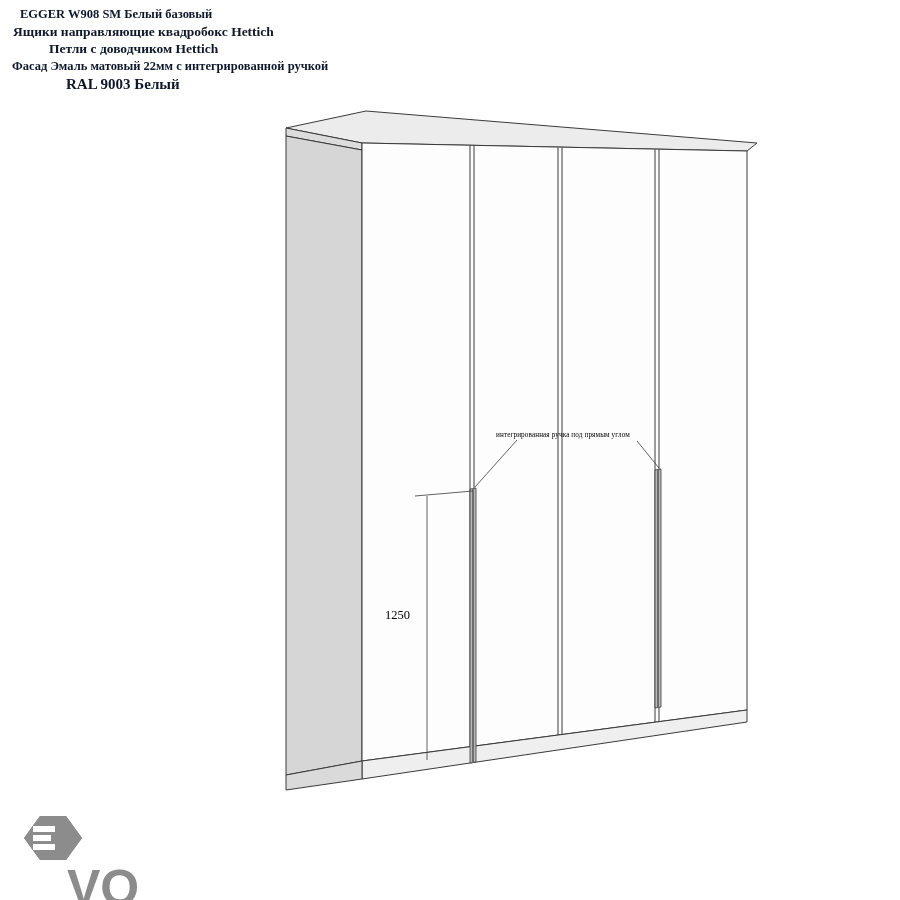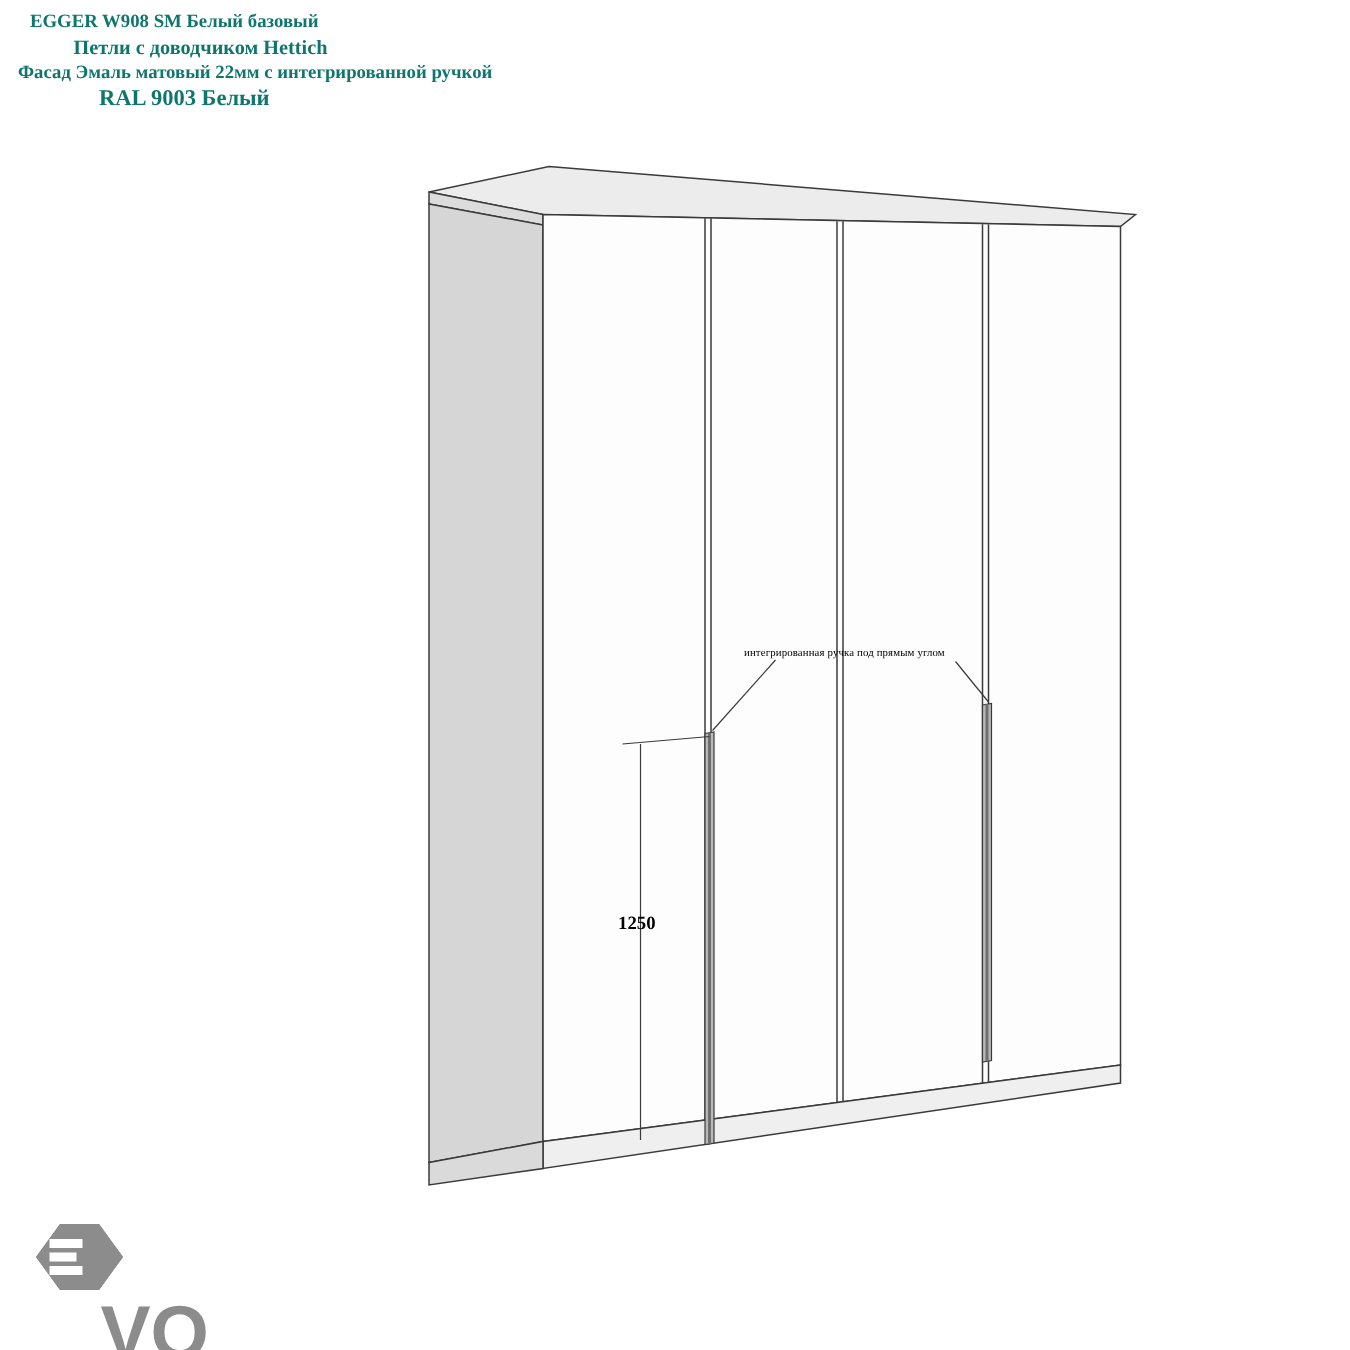--- a/index.html
+++ b/index.html
@@ -21,21 +21,21 @@
     position: absolute;
     top: 6px;
     left: 12px;
     width: 560px;
   }
   .spec-line {
     font-family: "Liberation Serif", serif;
     font-weight: bold;
     line-height: 1.32;
     white-space: nowrap;
-    color: #0f766e;
+    color: #0f172a;
   }
   .spec-line.l1 { font-size: 12.5px; padding-left: 8px; }
   .spec-line.l2 { font-size: 13.5px; padding-left: 1px; }
   .spec-line.l3 { font-size: 13.5px; padding-left: 1px; margin-left: 36px; }
   .spec-line.l4 { font-size: 12.5px; padding-left: 0px; }
   .spec-line.l5 { font-size: 15px; padding-left: 8px; margin-left: 46px; }
 
   
   #drawing {
     position: absolute;
@@ -53,40 +53,41 @@
     white-space: nowrap;
   }
   .ann-handle {
     left: 496px;
     top: 431px;
     font-size: 7.2px;
     letter-spacing: 0.1px;
     text-align: center;
   }
   .ann-dim {
-    left: 412px;
+    left: 385px;
     top: 608px;
     font-size: 12.5px;
-    font-weight: bold;
+    font-weight: normal;
   }
 
   
   .logo {
     position: absolute;
     left: 20px;
     top: 856px;
     width: 140px;
     height: 62px;
   }
 </style>
 </head>
 <body>
 
 <div class="spec-list">
   <div class="spec-line l1">EGGER W908 SM Белый базовый</div>
+  <div class="spec-line l2">Ящики направляющие квадробокс Hettich</div>
   <div class="spec-line l3">Петли с доводчиком Hettich</div>
   <div class="spec-line l4">Фасад Эмаль матовый 22мм с интегрированной ручкой</div>
   <div class="spec-line l5">RAL 9003 Белый</div>
 </div>
 
 <svg id="drawing" viewBox="0 0 900 900" xmlns="http://www.w3.org/2000/svg">
 
   <polygon points="286,128 366,111 757,143 747,151 362,143" fill="#ececec" stroke="#3a3a3a" stroke-width="1"></polygon>
   <polygon points="286,128 362,143 362,150 286,136" fill="#dcdcdc" stroke="#3a3a3a" stroke-width="1"></polygon>
 

